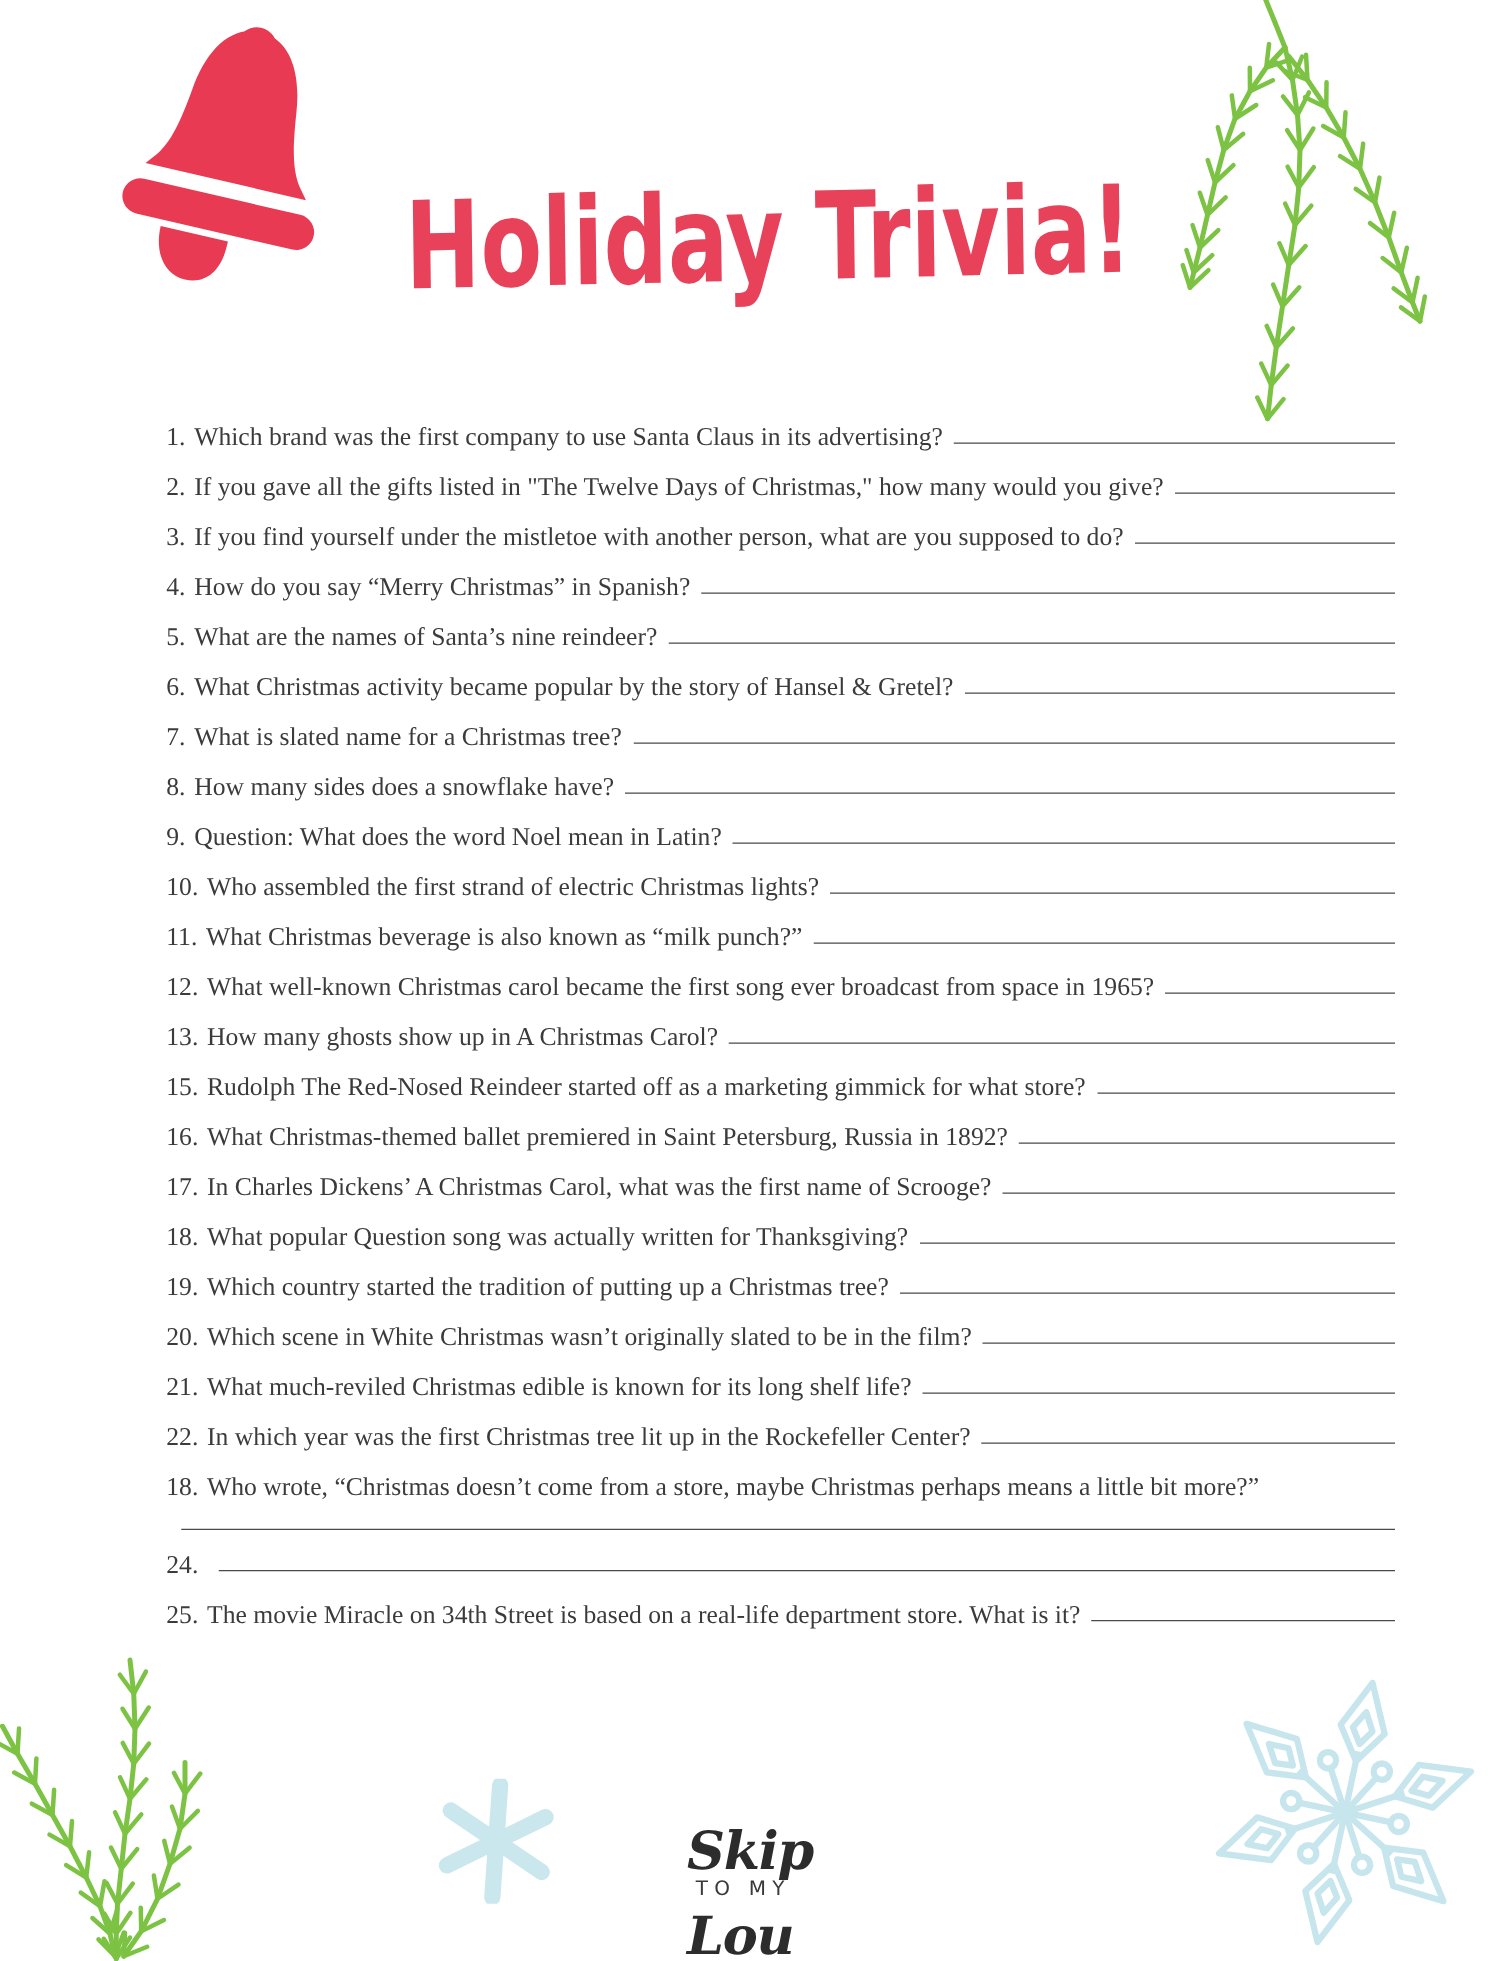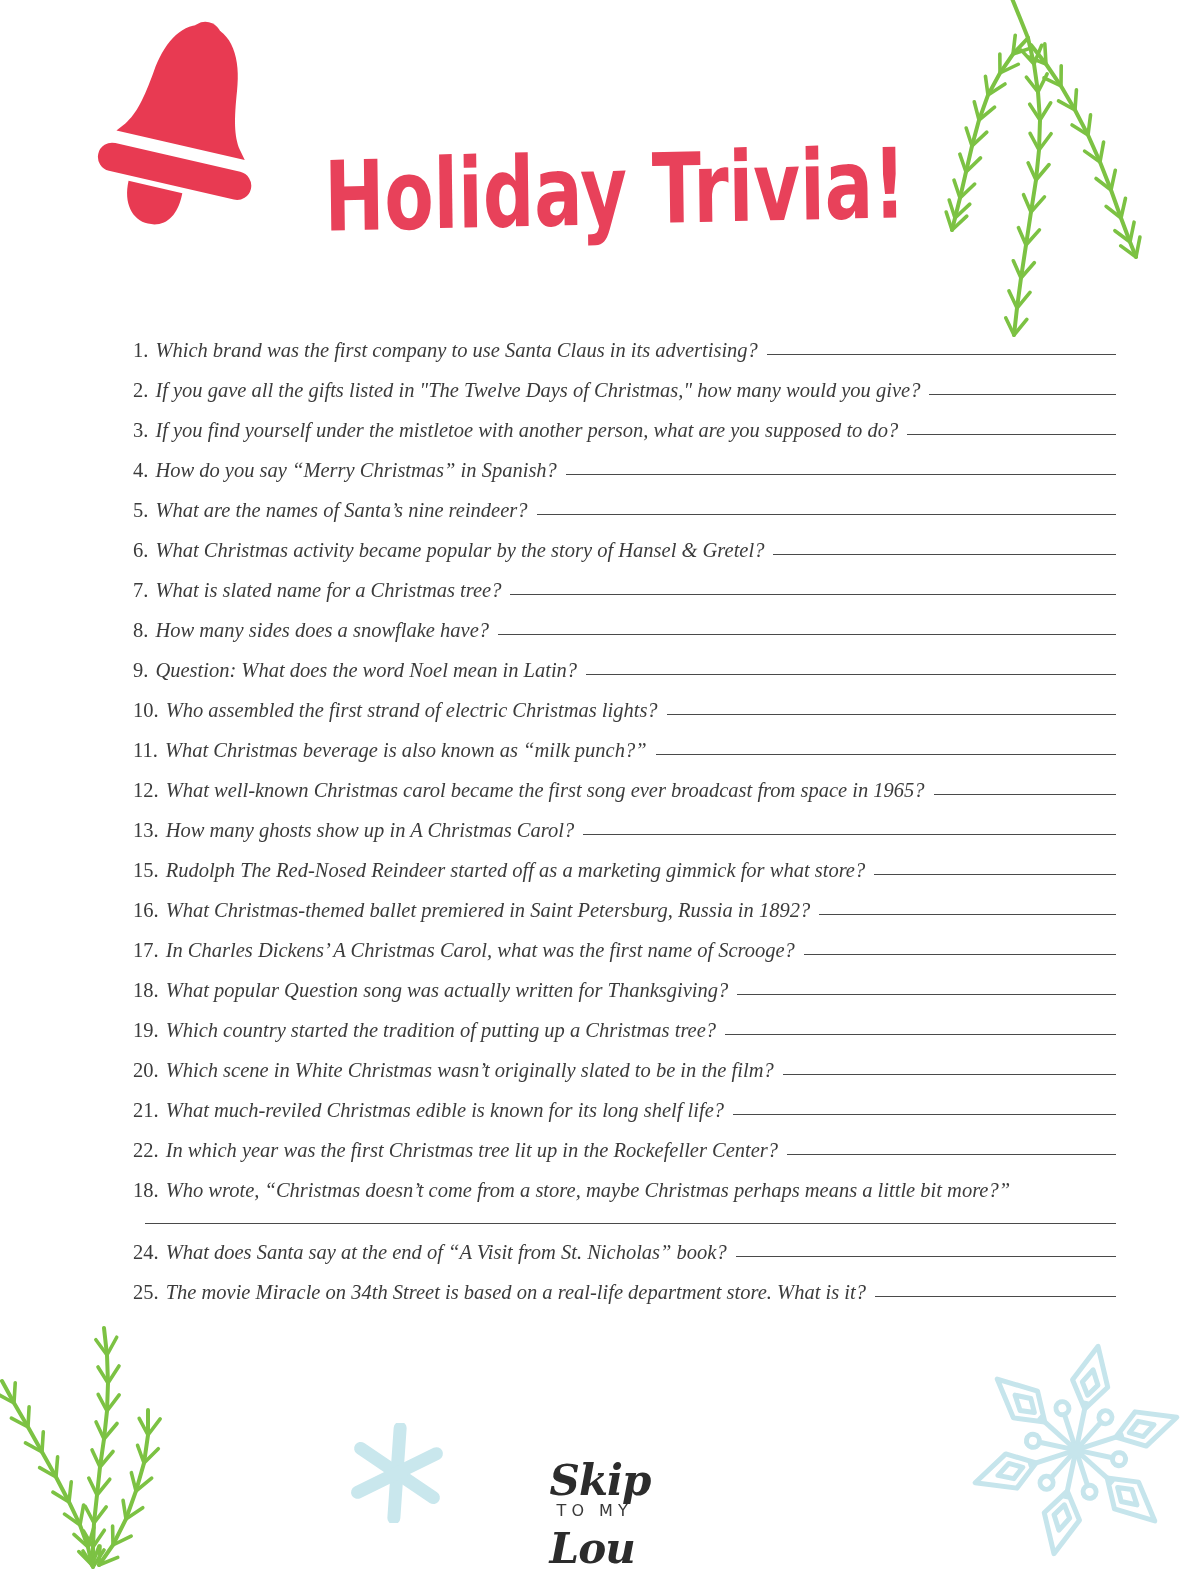--- a/index.html
+++ b/index.html
@@ -37,21 +37,21 @@
   
   .questions {
     position: absolute;
     top: 322px;
     left: 133px;
     width: 983px;
     font-size: 20.5px;
   }
   .q-row { display: flex; align-items: flex-end; height: 40px; }
   .q-num { white-space: nowrap; margin-right: 7px; }
-  .q-text { white-space: nowrap; font-style: italic; }
+  .q-text { white-space: nowrap; }
   .q-blank {
     flex: 1 1 auto;
     min-width: 40px;
     border-bottom: 1.6px solid #4a4a4a;
     margin: 0 0 7px 9px;
     height: 0;
   }
   .q-row.line-only { height: 22px; }
   .q-row.line-only .q-blank { margin-left: 12px; margin-bottom: 0; }
 
@@ -232,21 +232,20 @@
     </div>
     <div class="q-row">
       <span class="q-num">18.</span>
       <span class="q-text">Who wrote, “Christmas doesn’t come from a store, maybe Christmas perhaps means a little bit more?”</span>
     </div>
     <div class="q-row line-only">
       <span class="q-blank"></span>
     </div>
     <div class="q-row">
       <span class="q-num">24.</span>
-      <span class="q-text">What does Santa say at the end of “A Visit from St. Nicholas” book?</span>
       <span class="q-blank"></span>
     </div>
     <div class="q-row">
       <span class="q-num">25.</span>
       <span class="q-text">The movie Miracle on 34th Street is based on a real-life department store. What is it?</span>
       <span class="q-blank"></span>
     </div>
 
   </main>
 

